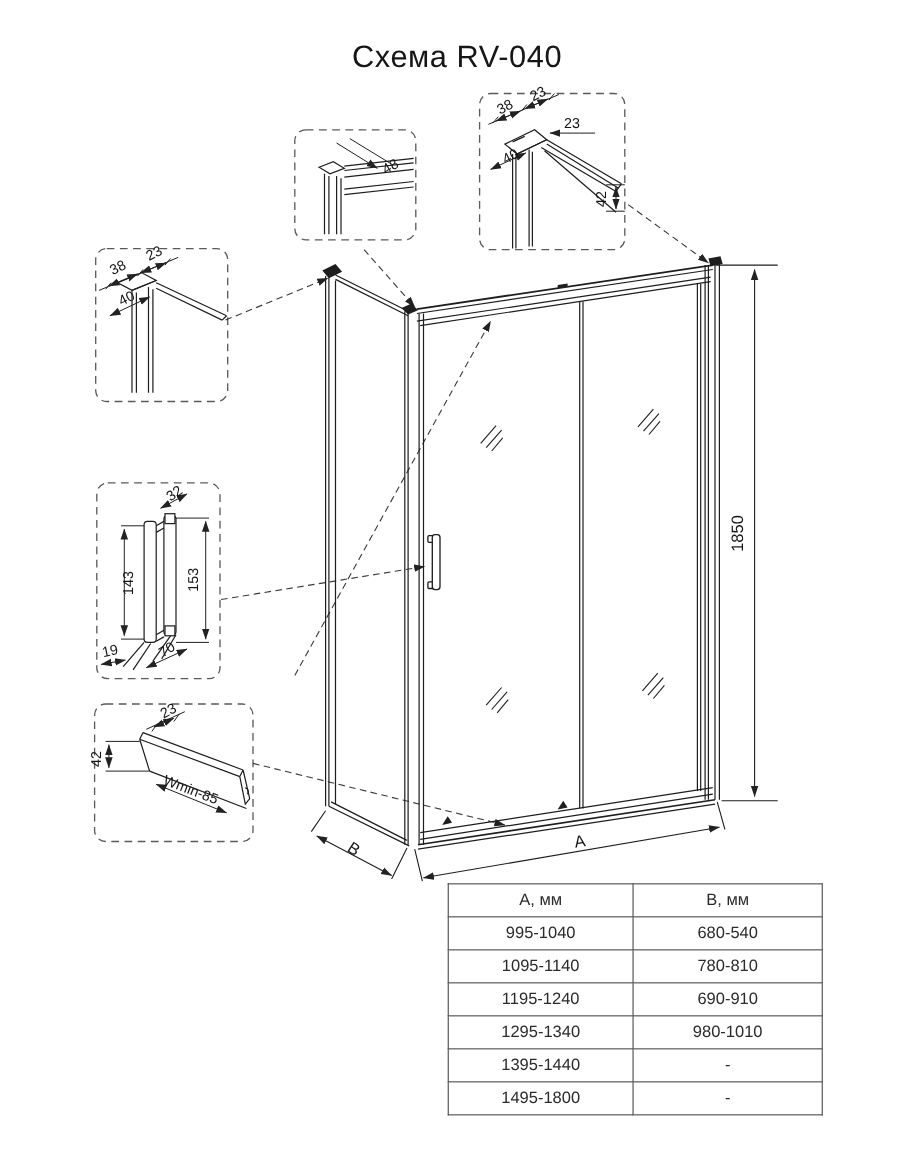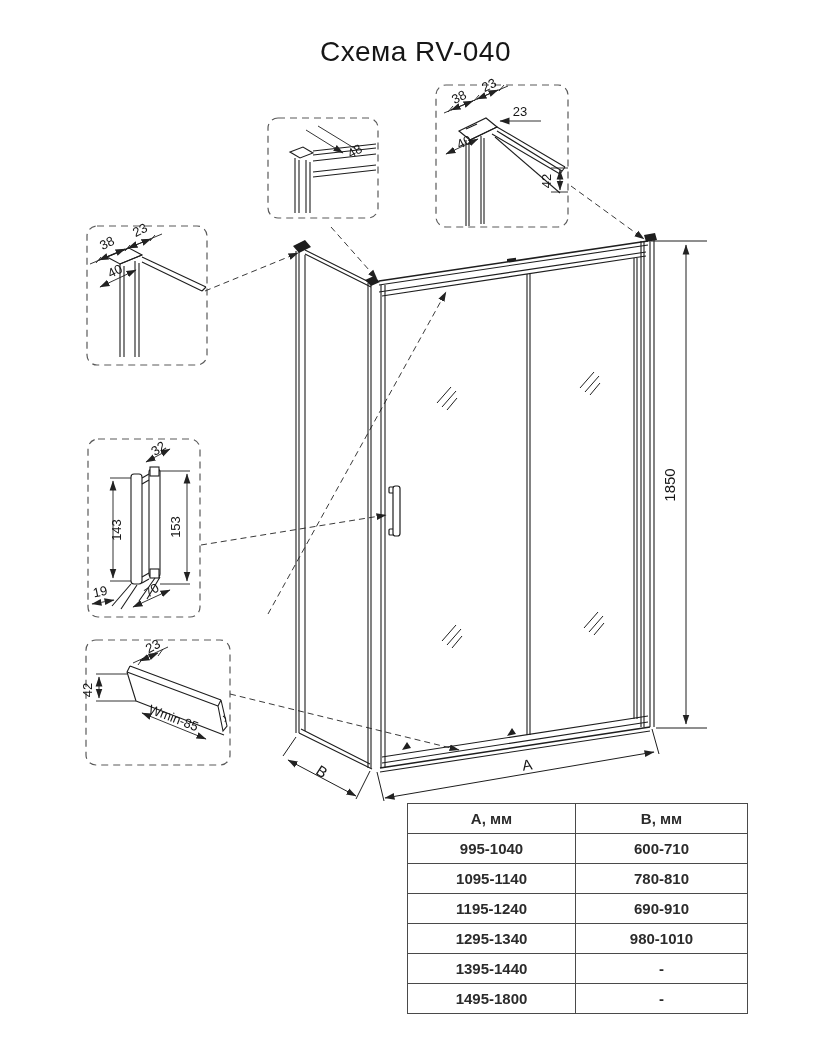--- a/index.html
+++ b/index.html
@@ -7,21 +7,21 @@
           font-family:"Liberation Sans",sans-serif;color:#1c1c1c;}
   .title{position:absolute;top:36px;left:0;width:100%;text-align:center;
          font-size:28px;font-weight:400;color:#161616;letter-spacing:0.5px;}
   svg{position:absolute;top:0;left:0;}
   svg text{font-family:"Liberation Sans",sans-serif;fill:#161616;}
   .dim{font-size:13px;}
   .dimbig{font-size:15px;}
   .spec-table{position:absolute;left:407px;top:803px;width:341px;border-collapse:collapse;
               font-size:15px;color:#2b2b2b;}
   .spec-table td,.spec-table th{border:1px solid #4a4a4a;text-align:center;vertical-align:middle;
-              height:29px;font-weight:700;padding:0;}
+              height:29px;font-weight:400;padding:0;}
   .spec-table .col-a{width:168px;}
   .spec-table .col-b{width:172px;}
 </style>
 </head>
 <body>
 
 <div class="canvas">
 
   <div class="title">Схема RV-040</div>
 
@@ -232,21 +232,21 @@
   <table class="spec-table">
     <thead>
       <tr>
         <th class="col-a">А, мм</th>
         <th class="col-b">В, мм</th>
       </tr>
     </thead>
     <tbody>
       <tr>
         <td>995-1040</td>
-        <td>600-710</td>
+        <td>680-540</td>
       </tr>
       <tr>
         <td>1095-1140</td>
         <td>780-810</td>
       </tr>
       <tr>
         <td>1195-1240</td>
         <td>690-910</td>
       </tr>
       <tr>

